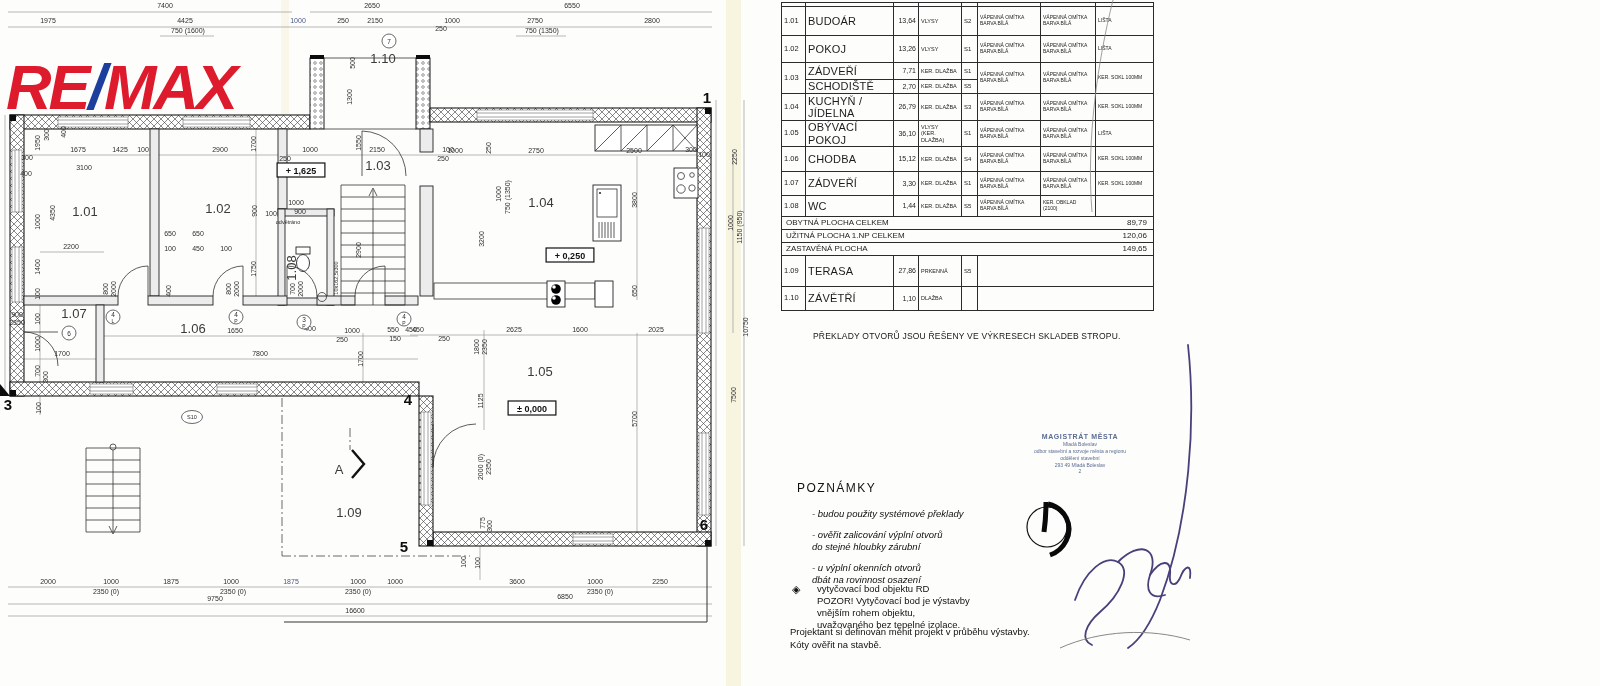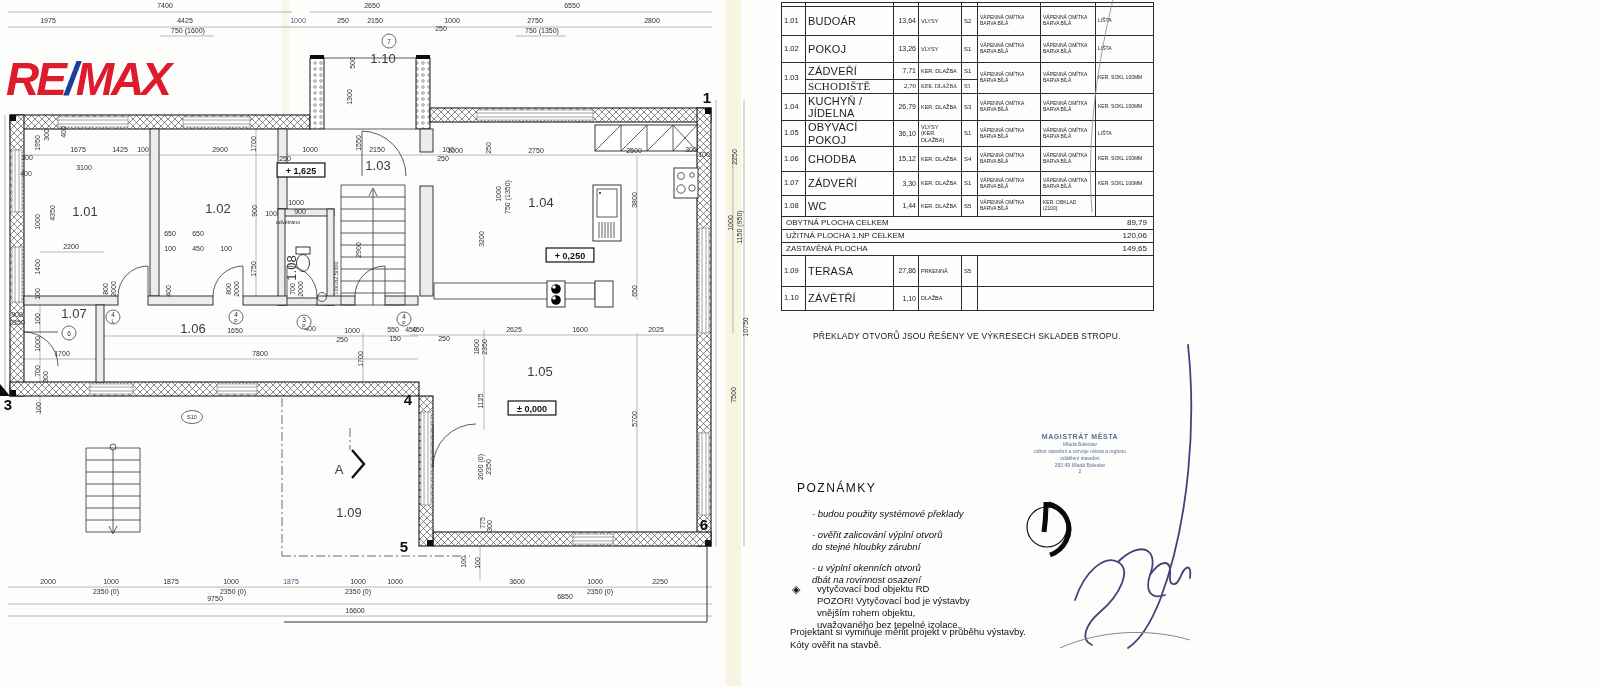--- a/index.html
+++ b/index.html
@@ -2,21 +2,21 @@
 <html><head>
 <meta charset="utf-8">
 <style>
   html,body{margin:0;padding:0;background:#fff;}
   #stage{position:relative;width:1600px;height:686px;background:#fdfdfb;overflow:hidden;
          font-family:"Liberation Sans",sans-serif;}
   
   .fold{position:absolute;top:0;height:686px;background:#f3edcb;opacity:.55;}
   .fold2{position:absolute;background:#f6f1d8;opacity:.5;}
   
-  .logo{position:absolute;left:6px;top:56px;font-style:italic;font-weight:bold;font-size:46px;
+  .logo{position:absolute;left:6px;top:56px;font-style:italic;font-weight:bold;font-size:63px;
         letter-spacing:-3px;line-height:1;white-space:nowrap;}
   .logo .re,.logo .max{color:#dd1b2d;}
   .logo .sl{color:#1c3e9c;padding:0 1px;}
   
   svg text{font-family:"Liberation Sans",sans-serif;fill:#2e2e2e;}
   text.dim{font-size:7px;text-anchor:middle;}
   text.dimb{fill:#47598c;}
   text.room{font-size:13px;fill:#3a3a3a;text-anchor:middle;}
   text.pt{font-size:15px;font-weight:bold;fill:#0d0d0d;text-anchor:middle;}
   text.elev{font-size:9px;font-weight:bold;text-anchor:middle;fill:#111;}
@@ -429,21 +429,21 @@
           <td class="c-name">ZÁDVEŘÍ</td>
           <td class="c-area">7,71</td>
           <td class="c-floor">KER. DLAŽBA</td>
           <td class="c-code">S1</td>
           <td class="c-wall" rowspan="2">VÁPENNÁ OMÍTKA
 BARVA BÍLÁ</td>
           <td class="c-wall" rowspan="2">VÁPENNÁ OMÍTKA
 BARVA BÍLÁ</td>
           <td class="c-wall" rowspan="2">KER. SOKL 100MM</td>
         </tr>
-        <tr style="height: 14px; font-family: Liberation Serif, serif;">
+        <tr style="height: 14px;">
           <td class="c-name">SCHODIŠTĚ</td>
           <td class="c-area">2,70</td>
           <td class="c-floor">KER. DLAŽBA</td>
           <td class="c-code">S5</td>
         </tr>
         <tr style="height: 27px;">
           <td class="c-no" rowspan="1">1.04</td>
           <td class="c-name">KUCHYŇ /
 JÍDELNA</td>
           <td class="c-area">26,79</td>
@@ -564,21 +564,21 @@
   <div class="flag">
     <span class="ic">◈</span>
     <div class="ftxt" id="flag-txt">
         <div>vytyčovací bod objektu RD</div>
         <div>POZOR! Vytyčovací bod je výstavby</div>
         <div>vnějším rohem objektu,</div>
         <div>uvažovaného bez tepelné izolace.</div>
       </div>
   </div>
   <div class="footer">
-    <div>Projektant si vymiňuje měnit projekt v průběhu výstavby.</div>
+    <div>Projektant si definován měnit projekt v průběhu výstavby.</div>
     <div>Kóty ověřit na stavbě.</div>
   </div>
 
   <svg class="compass" style="left:1010px;top:490px" width="80" height="80" viewBox="0 0 80 80">
     <circle cx="37" cy="37" r="20" stroke="#111" stroke-width="1.2" fill="none"></circle>
     <path d="M36,12 C36,25 35,35 34,42" stroke="#0a0a0a" stroke-width="5" fill="none"></path>
     <path d="M38,14 C55,18 64,35 56,51 C52,59 46,63 40,65" stroke="#0a0a0a" stroke-width="5" fill="none"></path>
   </svg>
 
   <svg class="sig" style="left:1040px;top:330px" width="160" height="356" viewBox="0 0 160 356">

